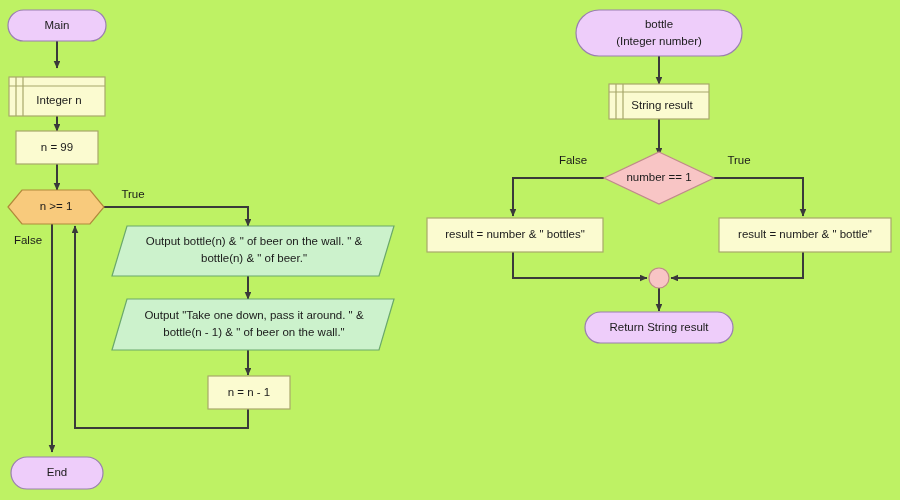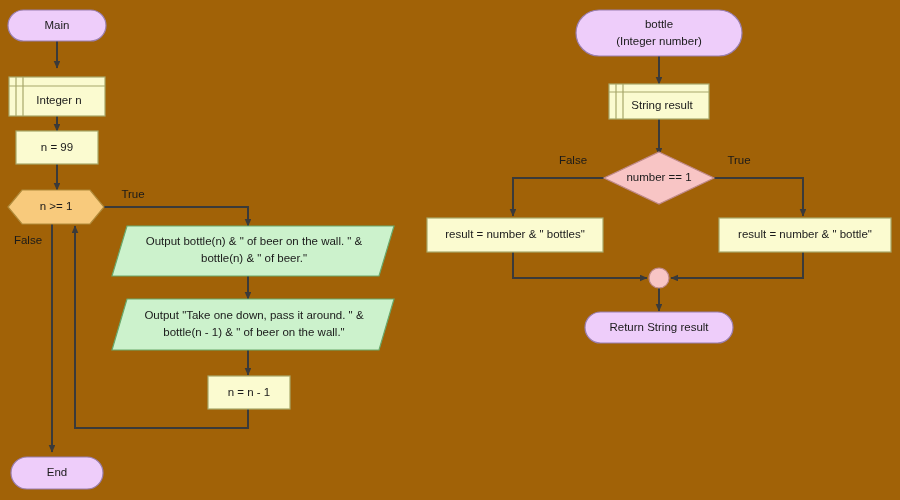--- a/index.html
+++ b/index.html
@@ -4,21 +4,21 @@
 <style>
   html, body {
     margin: 0;
     padding: 0;
     background: #ffffff;
   }
   #canvas {
     position: relative;
     width: 900px;
     height: 500px;
-    background: #a16207;
+    background: #bef264;
     font-family: "Liberation Sans", sans-serif;
     overflow: hidden;
   }
   svg.layer {
     position: absolute;
     left: 0;
     top: 0;
     width: 900px;
     height: 500px;
   }

